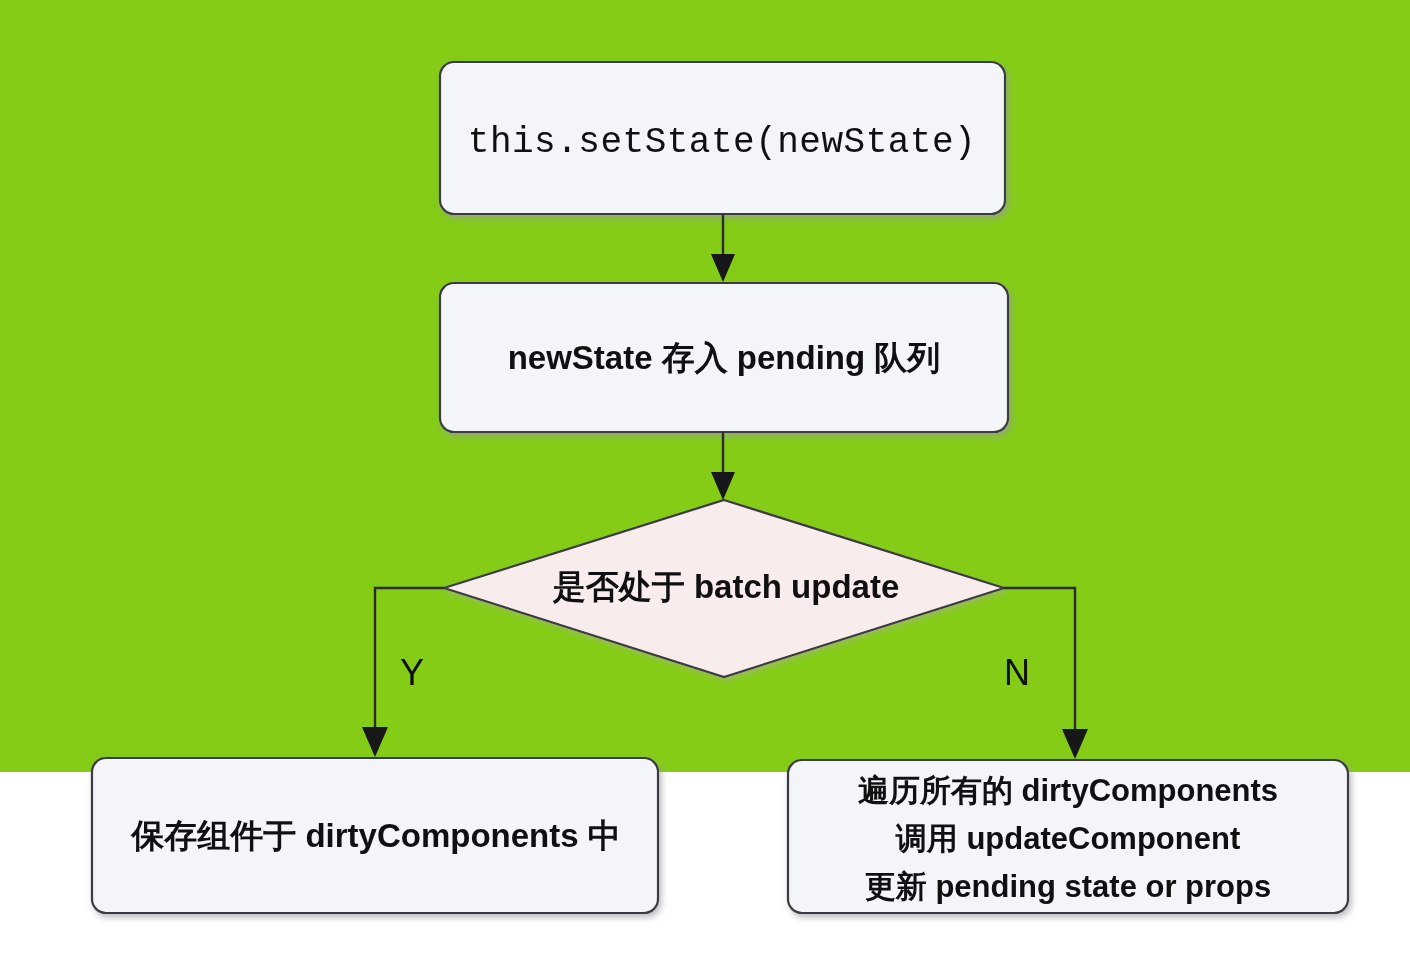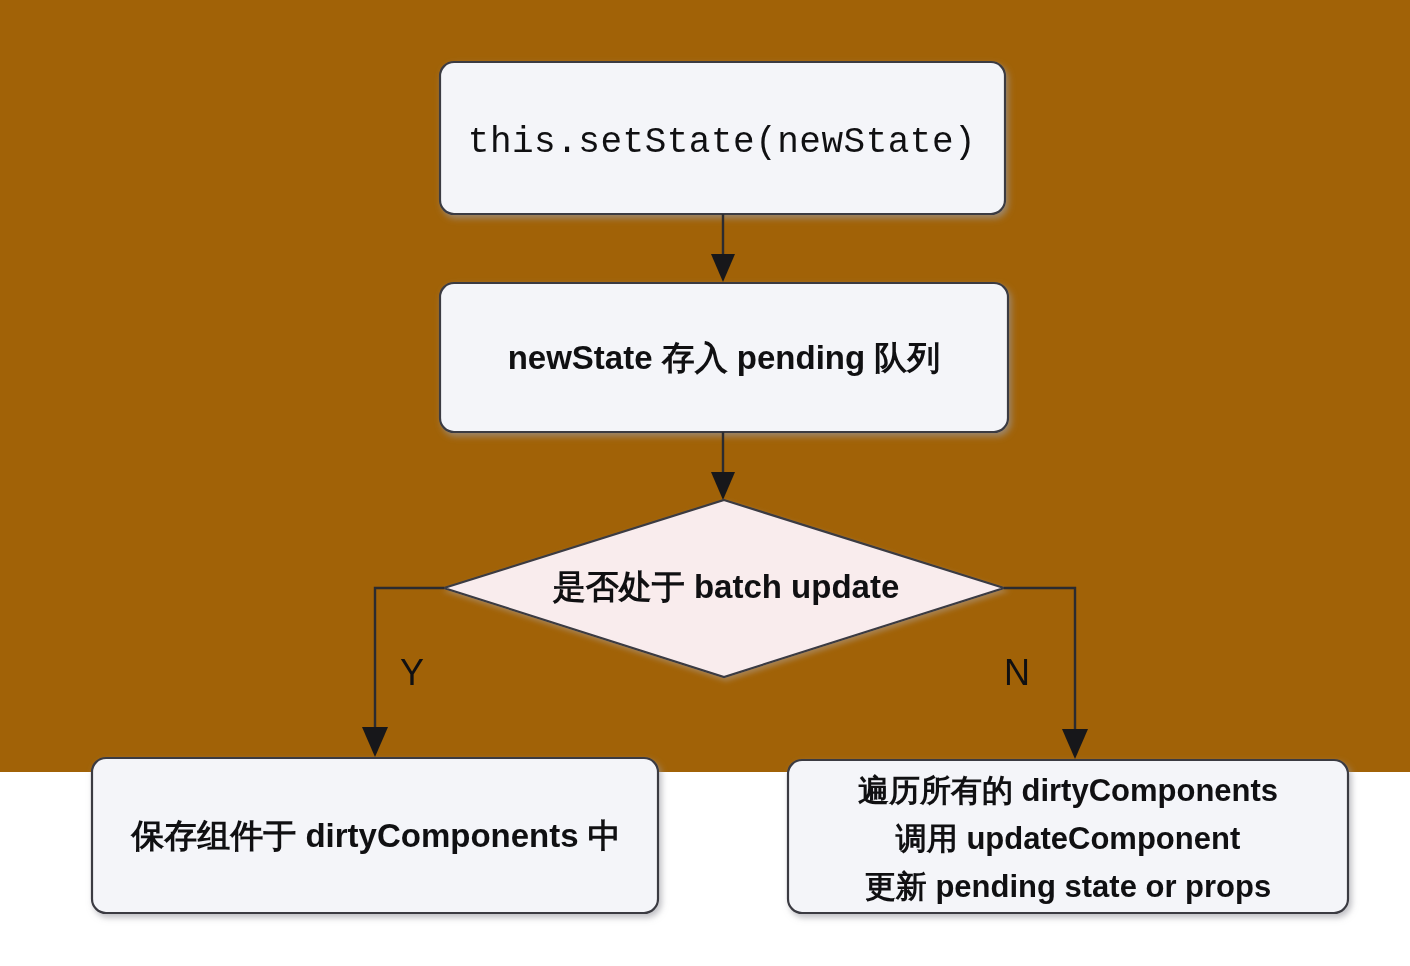--- a/index.html
+++ b/index.html
@@ -11,21 +11,21 @@
   body {
     width: 1410px;
     height: 966px;
     font-family: "Liberation Sans", sans-serif;
     overflow: hidden;
   }
   #flowchart-root {
     position: relative;
     width: 1410px;
     height: 772px;
-    background: #a16207;
+    background: #84cc16;
   }
   svg.flow-svg {
     position: absolute;
     top: 0;
     left: 0;
     width: 1410px;
     height: 966px;
     display: block;
   }
   .node-shape {

